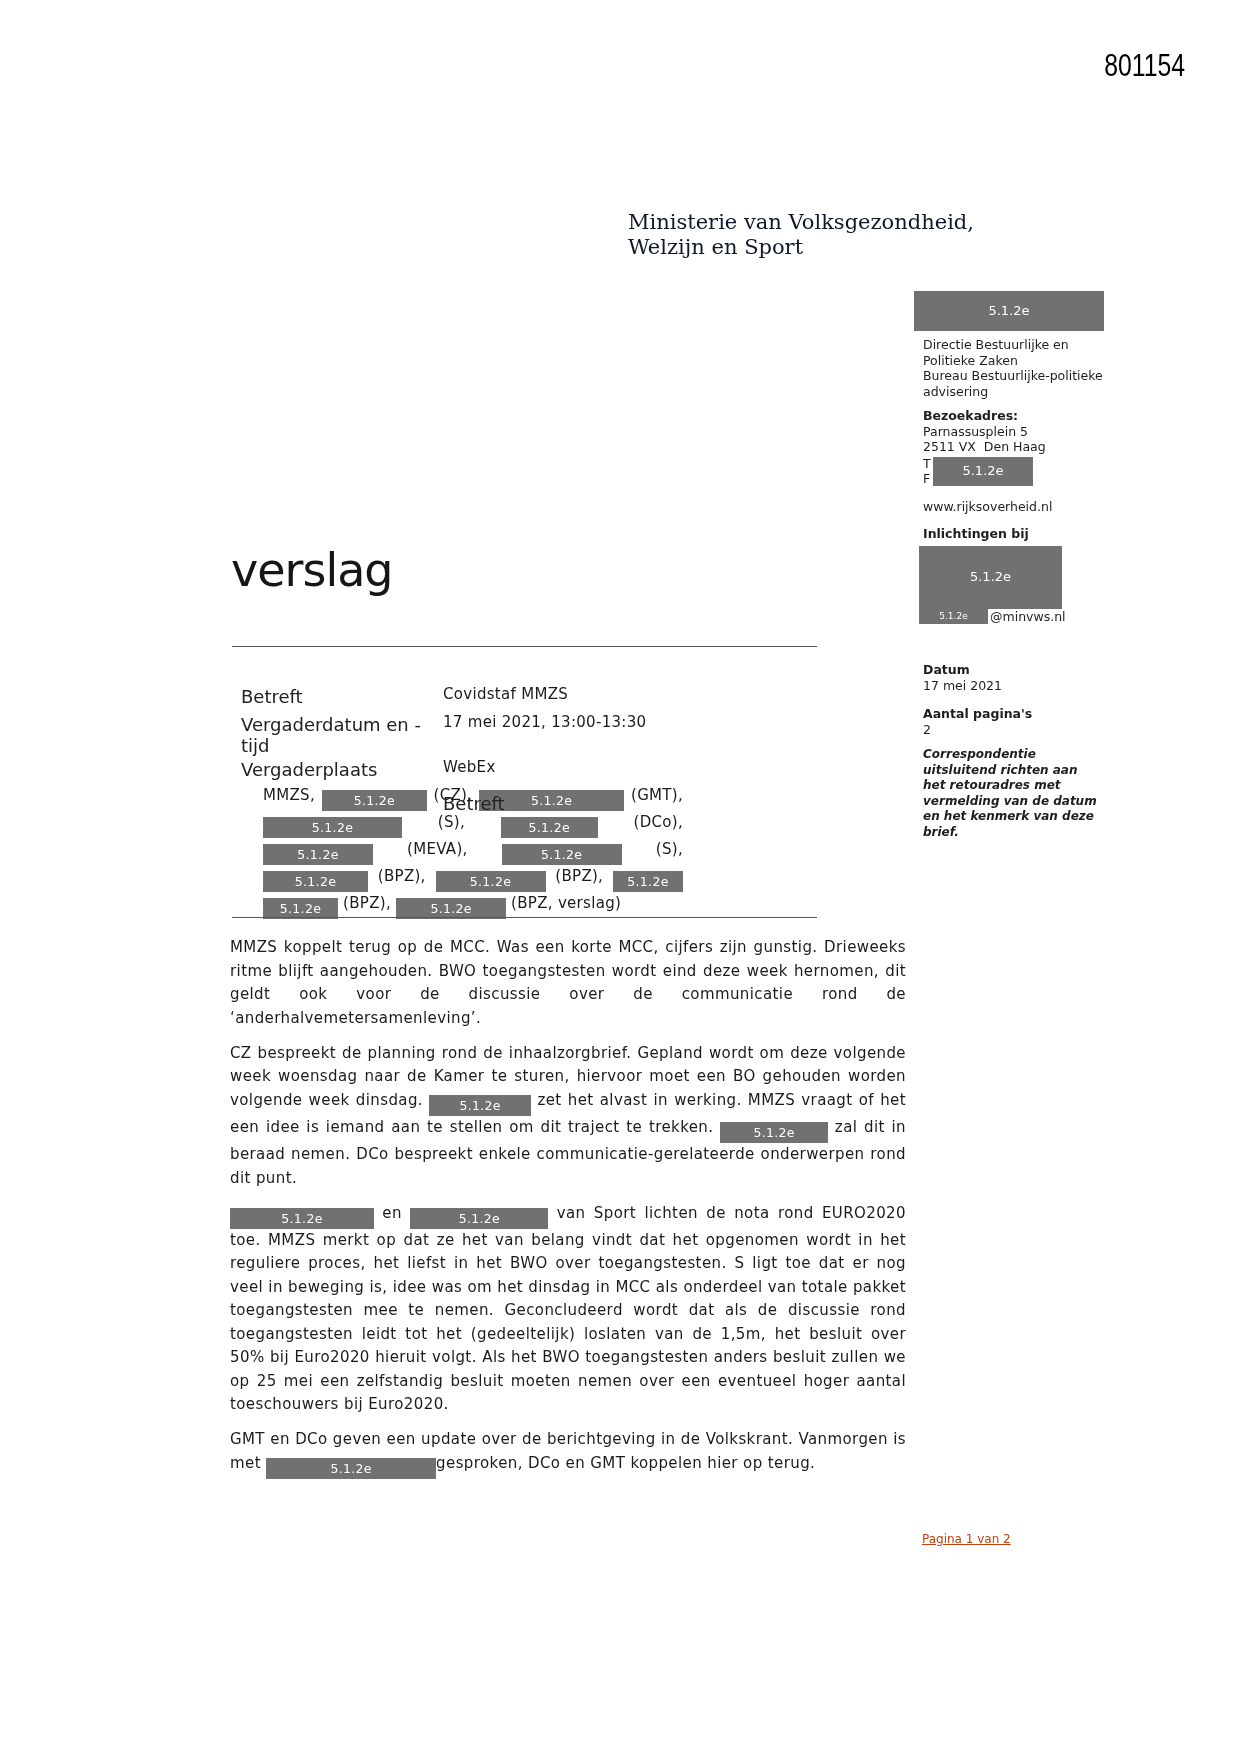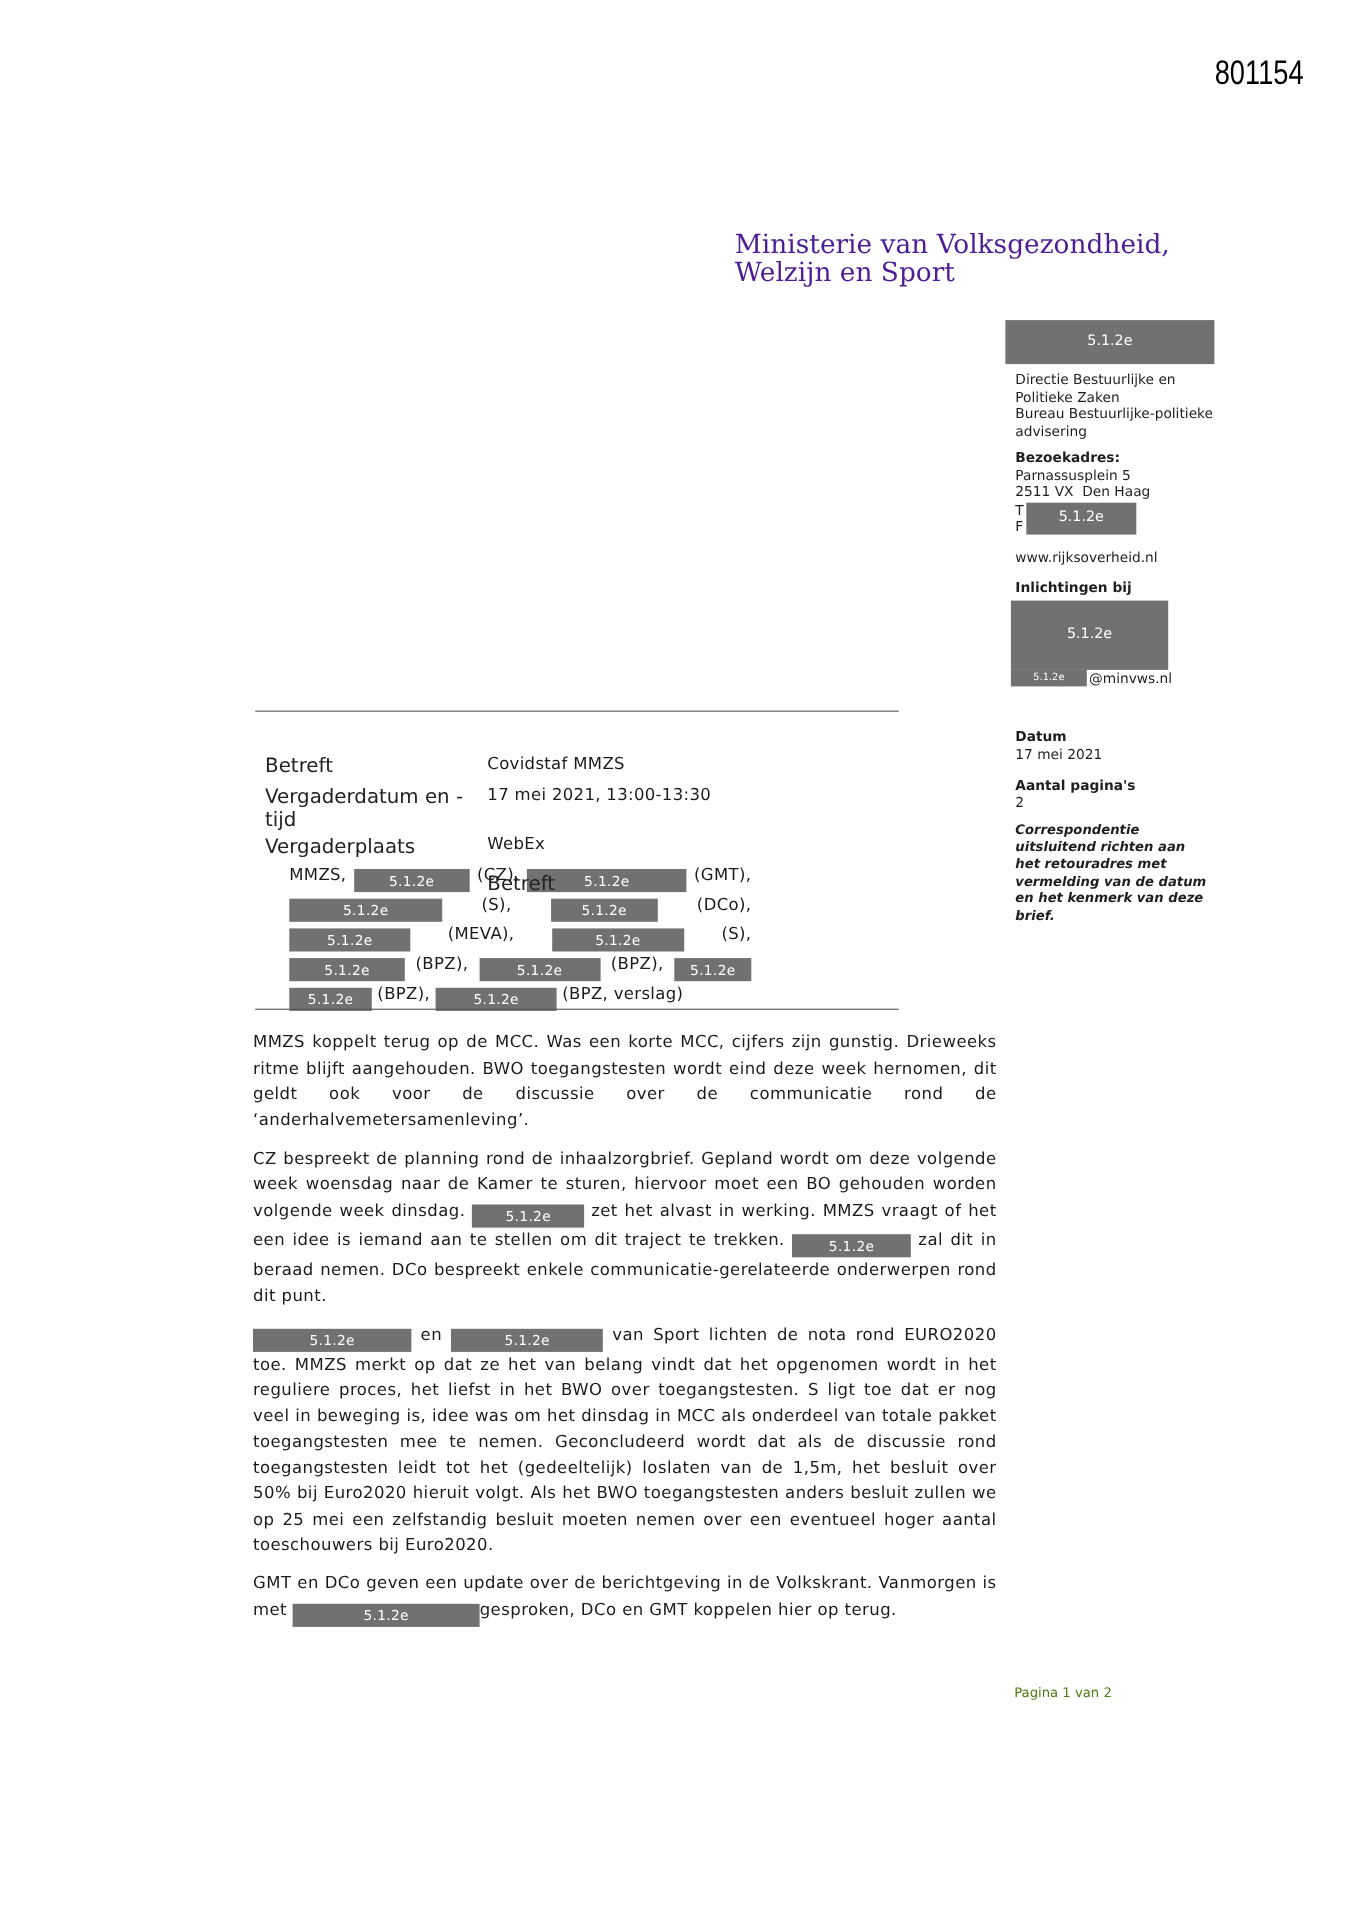--- a/index.html
+++ b/index.html
@@ -4,22 +4,22 @@
 <style>
   html,body{margin:0;padding:0;background:#e8e8e8;}
   .page{position:relative;width:1241px;height:1754px;background:#ffffff;margin:0 auto;
         font-family:"DejaVu Sans",sans-serif;color:#1b1b1b;overflow:hidden;}
 
   
   .doc-number{position:absolute;top:48px;right:56px;font-family:"Liberation Sans",sans-serif;
         font-size:31px;color:#000;transform:scaleX(.8);transform-origin:right top;}
 
   
-  .ministry{position:absolute;left:668px;top:210px;font-family:"DejaVu Serif",serif;
-        font-size:24px;line-height:25px;color:#4c1d95;}
+  .ministry{position:absolute;left:628px;top:210px;font-family:"DejaVu Serif",serif;
+        font-size:21px;line-height:25px;color:#0f172a;}
 
   
   .title{position:absolute;left:231px;top:543px;margin:0;font-weight:400;font-size:46px;
         letter-spacing:-1px;color:#161616;}
 
   .rule{position:absolute;left:232px;width:585px;height:1px;background:#555;}
   .rule1{top:646px;}
   .rule2{top:917px;}
 
   
@@ -52,34 +52,35 @@
   .gap9{margin-top:9px;} .gap12{margin-top:12px;}
   .gap38{margin-top:38px;} .gap13{margin-top:13px;} .gap10{margin-top:10px;}
   .sb-tf-row{display:flex;margin-top:1px;}
   .sb-tf-letters{width:10px;}
   .sb-redact-phone{width:100px;height:29px;margin-top:1px;}
   .sb-redact-contact{width:143px;height:63px;margin-left:-4px;margin-top:4px;}
   .sb-email-row{margin-left:-4px;display:flex;align-items:flex-end;}
   .sb-redact-small{width:69px;height:15px;font-size:9px;margin-right:2px;}
   .sb-note{font-style:italic;width:178px;font-size:12px;line-height:15.5px;font-weight:bold;}
 
-  .page-footer{position:absolute;left:922px;top:1532px;font-size:12px;color:#4d7c0f;}
+  .page-footer{position:absolute;left:922px;top:1532px;font-size:12px;color:#c2410c;text-decoration:underline;}
 </style>
 </head>
 <body>
 
 <div class="page">
 
   <div class="doc-number">801154</div>
 
   <div class="ministry">
     <div>Ministerie van Volksgezondheid,</div>
     <div>Welzijn en Sport</div>
   </div>
 
+  <h1 class="title">verslag</h1>
 
   <div class="rule rule1"></div>
 
   <div class="meta">
     <div class="meta-label">Betreft</div>
     <div class="meta-value">Covidstaf MMZS</div>
 
     <div class="meta-label">Vergaderdatum en -tijd</div>
     <div class="meta-value">17 mei 2021, 13:00-13:30</div>
 

